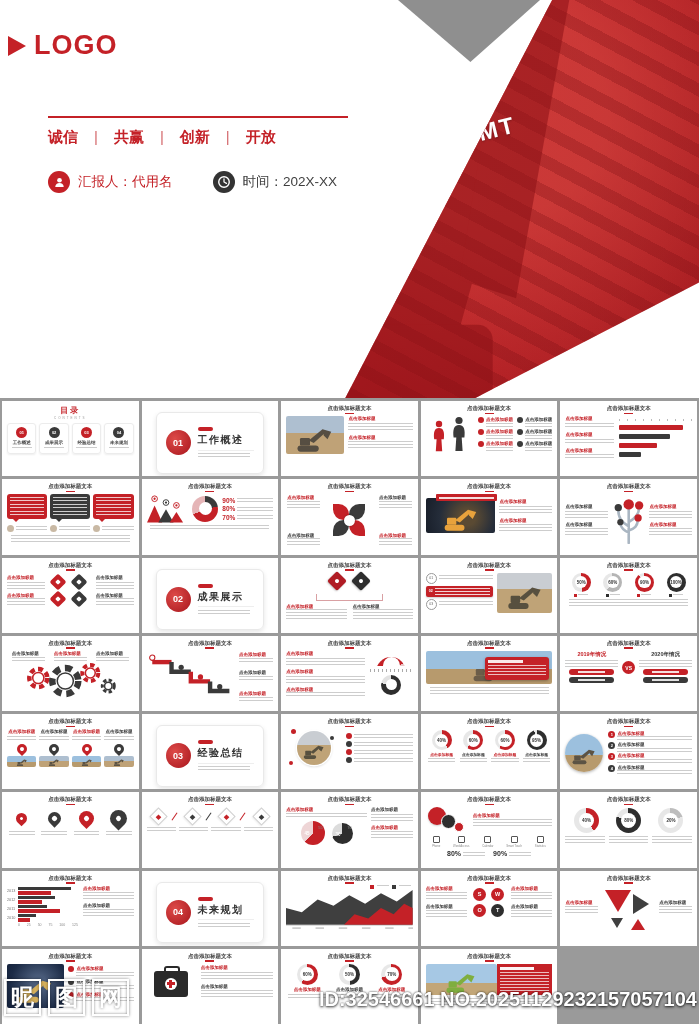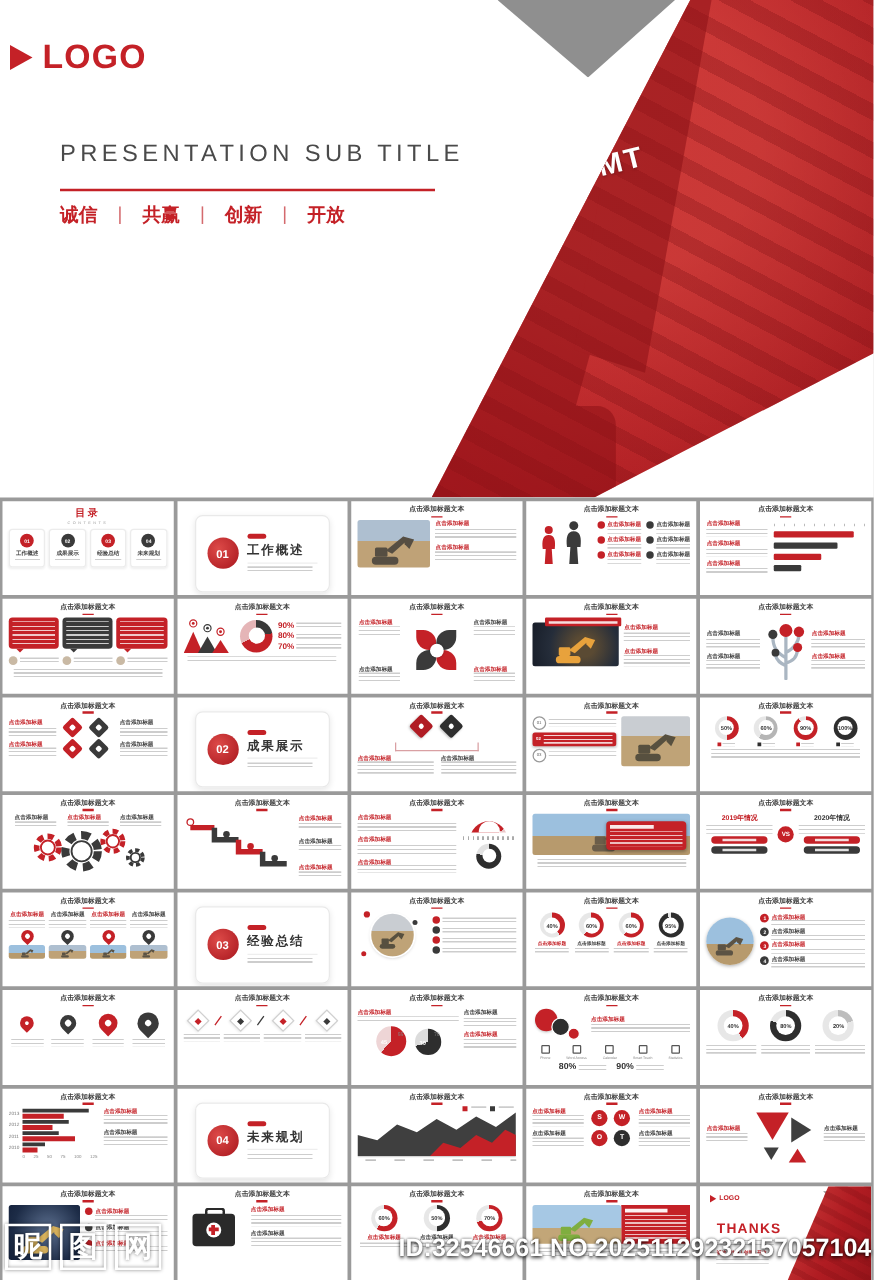--- a/index.html
+++ b/index.html
@@ -83,30 +83,49 @@
           <circle cx="186" cy="375" r="10"></circle>
       </g>
     </svg>
     <div class="brand">KLIEMT</div>
   </div>
   <div class="logo-row">
     <span class="logo-arrow"></span>
     <span class="logo-text">LOGO</span>
   </div>
   <div class="title-block">
-    <div class="sub-title">PRESENTATION SUB TITLE</div>
     <div class="divider"></div>
     <div class="tagline">
       <span>诚信</span>
         <span class="sep">|</span>
       <span>共赢</span>
         <span class="sep">|</span>
       <span>创新</span>
         <span class="sep">|</span>
       <span>开放</span>
+    </div>
+    <div class="meta">
+      <span class="mi presenter">
+        <span class="mic red">
+          <svg viewBox="0 0 20 20" width="13" height="13">
+              <circle cx="10" cy="6.5" r="3.6" fill="#fff"></circle>
+              <path d="M3.5,17 C3.5,12.5 6.5,10.8 10,10.8 C13.5,10.8 16.5,12.5 16.5,17 Z" fill="#fff"></path>
+            </svg>
+        </span>
+        <span>汇报人：代用名</span>
+      </span>
+      <span class="mi time">
+        <span class="mic dark">
+          <svg viewBox="0 0 20 20" width="14" height="14">
+              <circle cx="10" cy="10" r="7.5" fill="none" stroke="#fff" stroke-width="2"></circle>
+              <path d="M10,5.5 L10,10 L13.5,12" stroke="#fff" stroke-width="1.8" fill="none" stroke-linecap="round"></path>
+            </svg>
+        </span>
+        <span>时间：202X-XX</span>
+      </span>
     </div>
   </div>
 </div>
 
 <div class="grid" id="grid">
     <div class="thumb">
       <div style="text-align:center">
    <div style="color:#c42127;font-weight:bold;font-size:8px;letter-spacing:2px">目录</div>
    <div style="color:#999;font-size:3px;letter-spacing:2px;margin-bottom:3px">CONTENTS</div>
    <div style="display:flex;gap:3px">
@@ -1268,36 +1287,20 @@
             </g>
           </svg>
         </div>
    <div style="flex:1;background:#c42127;padding:3px">
           <div style="height:3px;width:70%;background:rgba(255,255,255,.95);margin-bottom:2px"></div>
           <div style="height:20px;background:repeating-linear-gradient(to bottom,rgba(255,255,255,.7) 0 1px,rgba(0,0,0,0) 1px 3px)"></div>
         </div>
       </div>
       <div class="ln" style="height:8px;width:94%;margin:3px auto 0"></div>
     </div>
-    <div class="thumb">
-      <div style="position:relative;height:100%">
-   <div style="position:absolute;right:0;top:0;width:34%;height:24%;background:#8f8f8f;clip-path:polygon(22% 0,100% 0,58% 100%)"></div>
-   <div style="position:absolute;right:-5px;top:-4px;width:60%;height:112%;background:repeating-linear-gradient(28deg,rgba(122,13,18,.25) 0 5px,rgba(0,0,0,0) 5px 11px),linear-gradient(115deg,#d04340,#b01c22 60%,#97141a);clip-path:polygon(55% 0,100% 0,100% 100%,12% 100%)"></div>
-   <div style="position:absolute;left:3px;top:3px;display:flex;align-items:center;gap:2px">
-          <span style="width:0;height:0;border-top:3px solid transparent;border-bottom:3px solid transparent;border-left:5px solid #c42127"></span>
-          <span style="font-size:5.5px;font-weight:bold;color:#c42127">LOGO</span>
-        </div>
-   <div style="position:absolute;left:8px;top:24px;width:55%">
-     <div style="font-size:11px;font-weight:bold;color:#c42127;letter-spacing:1px">THANKS</div>
-     <div class="ln" style="height:4px;width:46px;margin:3px 0"></div>
-     <div style="font-size:3.8px;color:#c42127;font-weight:bold">诚信 | 共赢 | 创新 | 开放</div>
-     <div class="ln" style="height:4px;width:42px;margin:3px 0 0"></div>
-   </div>
-      </div>
-    </div>
   </div>
 
 <div class="wm">
   <span class="wm-box">昵</span>
   <span class="wm-box">图</span>
   <span class="wm-box">网</span>
 </div>
 <div class="wm-id">ID:32546661 NO.20251129232157057104</div>
 
 </body></html>

